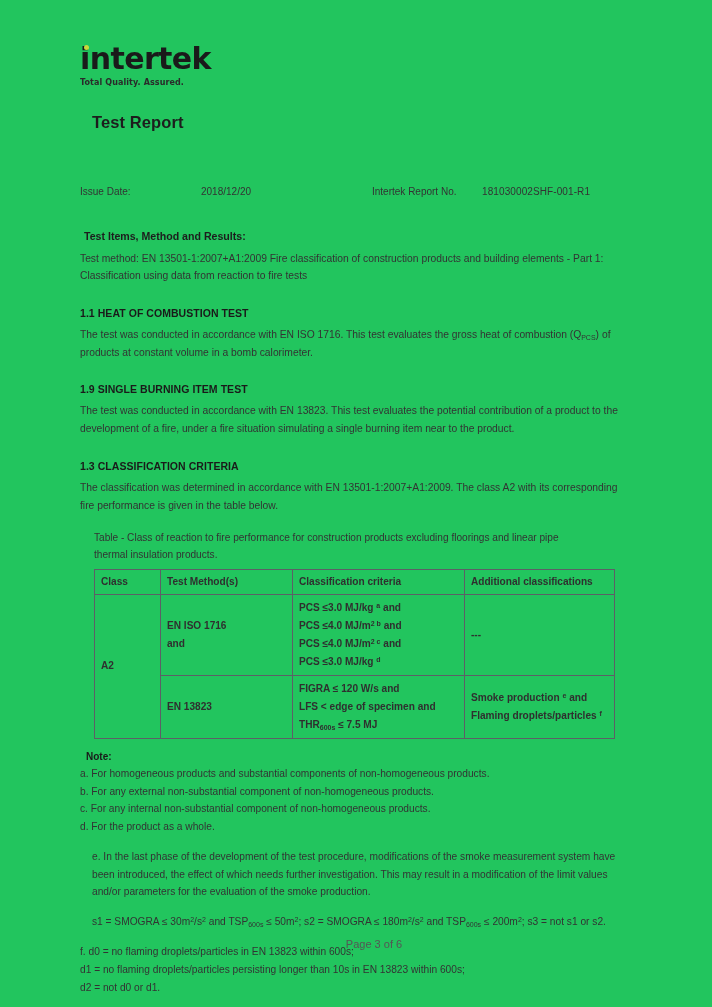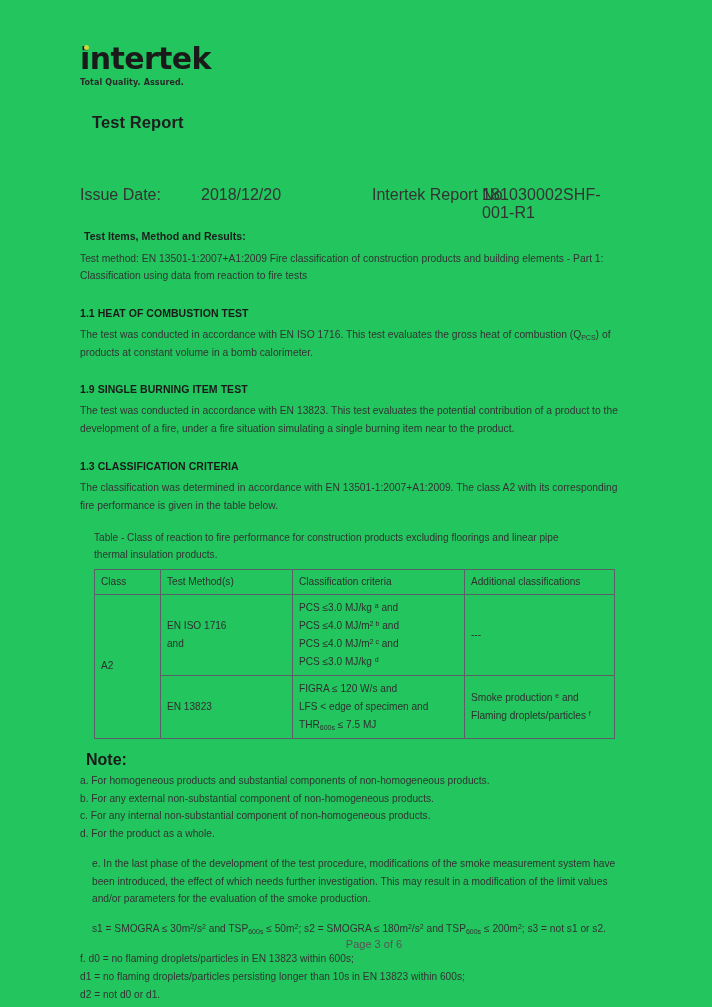--- a/index.html
+++ b/index.html
@@ -67,21 +67,21 @@
     font-weight: bold;
     color: #1d1d1d;
     letter-spacing: 0.1px;
     margin: 0 0 54px 12px;
   }
 
   
   .meta-row {
     position: relative;
     height: 18px;
-    font-size: 16px;
+    font-size: 10px;
     color: #333;
     margin-bottom: 26px;
   }
   .meta-label-issue { position: absolute; left: 0;   top: 0; }
   .meta-value-issue { position: absolute; left: 121px; top: 0; }
   .meta-label-report{ position: absolute; left: 292px; top: 0; }
   .meta-value-report{ position: absolute; left: 402px; top: 0; letter-spacing: 0.1px; }
 
   
   .sec-head-bold {
@@ -123,35 +123,35 @@
     margin-left: 14px;
     table-layout: fixed;
   }
   .crit-table td, .crit-table th {
     border: 1px solid #5c6066;
     padding: 4px 6px;
     font-size: 10.1px;
     color: #2f2f2f;
     vertical-align: middle;
     text-align: left;
-    font-weight: normal;
+    font-weight: bold;
     line-height: 1.78;
   }
   .crit-table th { padding: 3px 6px; }
   .col-class   { width: 66px; }
   .col-method  { width: 132px; }
   .col-crit    { width: 172px; }
   .col-addl    { width: 150px; }
   .cell-class  { vertical-align: bottom; padding-bottom: 8px; }
   .cell-pad-t  { padding-top: 7px; padding-bottom: 7px; }
   .cell-dash   { vertical-align: middle; color: #6a6a6a; }
 
   
   .notes-head {
-    font-size: 16px;
+    font-size: 10px;
     font-weight: bold;
     color: #1a1a1a;
     margin: 12px 0 3px 0;
     padding-left: 6px;
   }
   .note-line {
     font-size: 10.2px;
     line-height: 1.74;
     color: #333;
     margin: 0;

